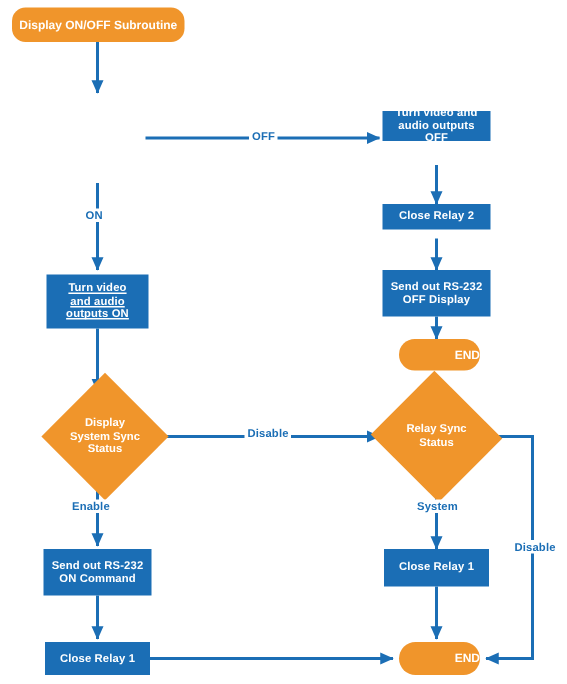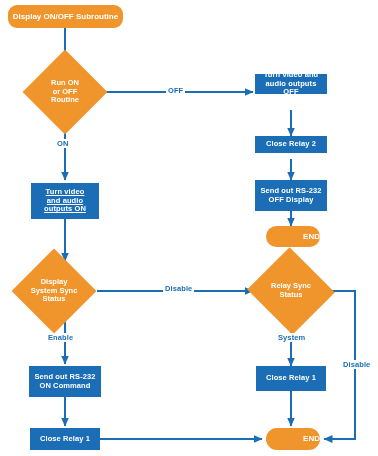--- a/index.html
+++ b/index.html
@@ -122,28 +122,20 @@
       <path d="M 291 391 L 291 426" marker-end="url(#arrow)"></path>
 
       <path d="M 323 291 L 355 291 L 355 439 L 324 439" marker-end="url(#arrow)"></path>
     </g>
   </svg>
 
   <div class="node terminator" style="left:8px; top:5px; width:115px; height:23px;align-items:center;">
     <span>Display ON/OFF Subroutine</span>
   </div>
 
-  <div class="node decision" style="left:35px; top:62px; width:60px; height:60px;">
-    <span class="diamond-shape"></span>
-    <span class="diamond-label">
-      <span>Run ON</span><br>
-      <span>or OFF</span><br>
-      <span>Routine</span>
-    </span>
-  </div>
 
   <div class="node process" style="left:255px; top:74px; width:72px; height:20px;">
     <span>
       <span>Turn video and</span><br>
       <span>audio outputs</span><br>
       <span>OFF</span>
     </span>
   </div>
 
   <div class="node process" style="left:255px; top:136px; width:72px; height:17px;">
@@ -162,21 +154,21 @@
   </div>
 
   <div class="node process" style="left:31px; top:183px; width:68px; height:36px;text-decoration:underline;">
     <span>
       <span>Turn video</span><br>
       <span>and audio</span><br>
       <span>outputs ON</span>
     </span>
   </div>
 
-  <div class="node decision" style="left:24px; top:261px; width:60px; height:60px;">
+  <div class="node decision" style="left:40px; top:261px; width:60px; height:60px;">
     <span class="diamond-shape"></span>
     <span class="diamond-label">
       <span>Display</span><br>
       <span>System Sync</span><br>
       <span>Status</span>
     </span>
   </div>
 
   <div class="node process" style="left:29px; top:366px; width:72px; height:31px;">
     <span>

